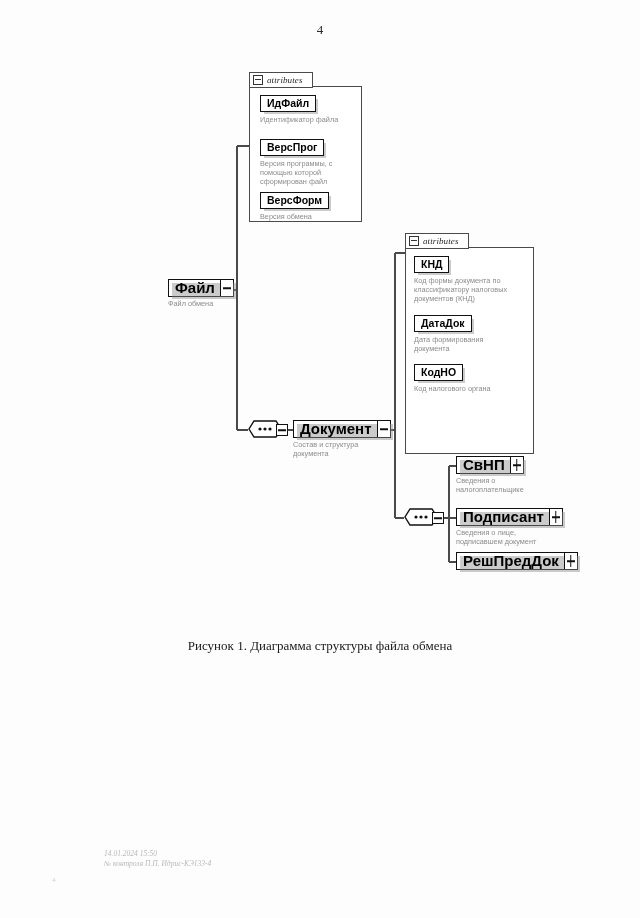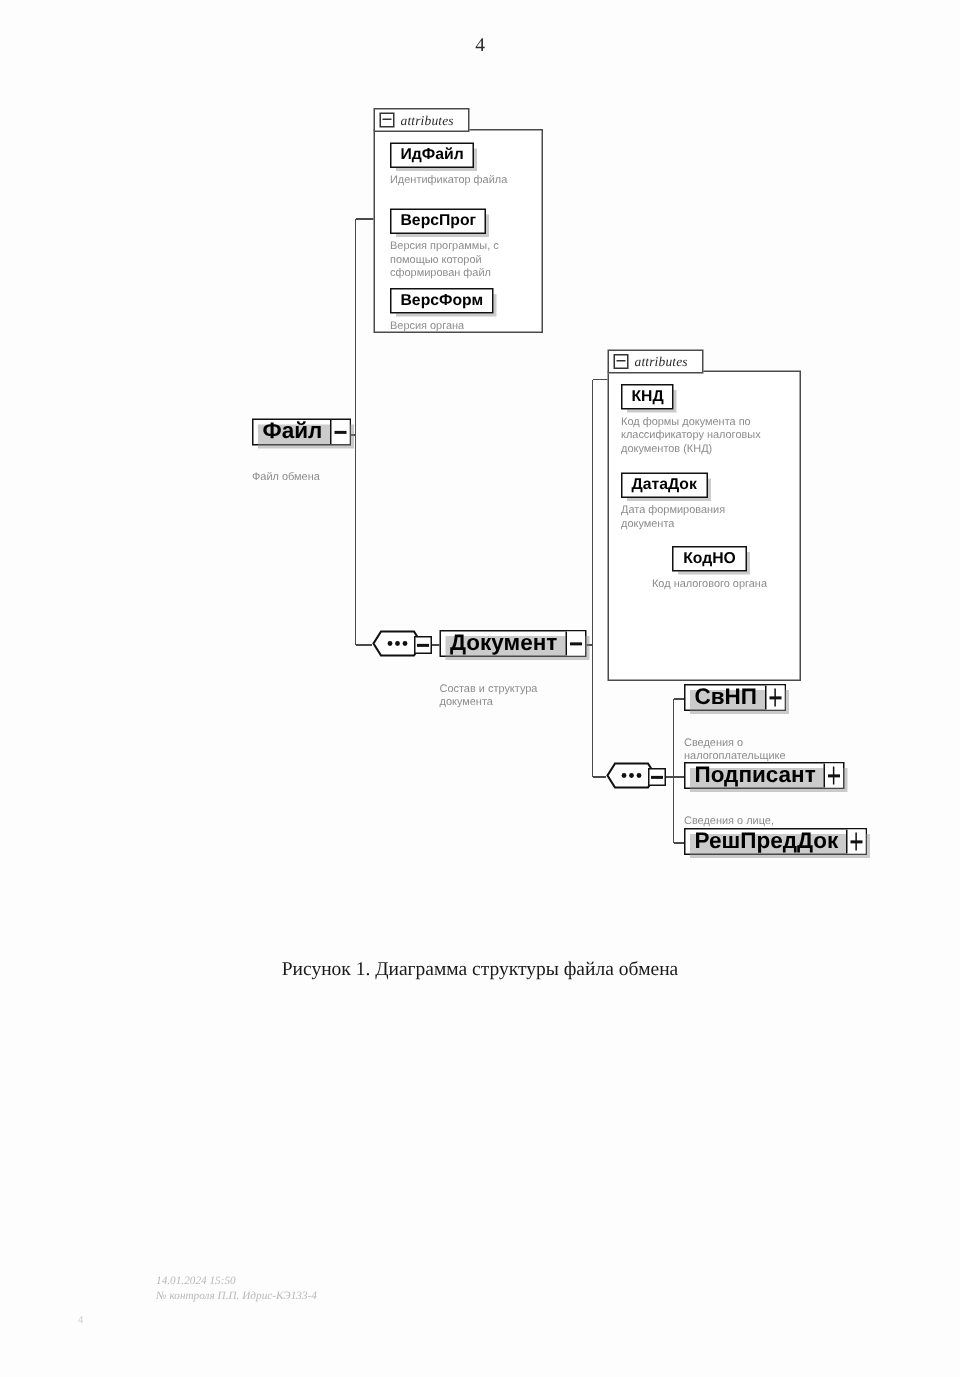--- a/index.html
+++ b/index.html
@@ -165,21 +165,21 @@
     top: 2px; bottom: 2px;
     left: 50%;
     width: 1.5px;
     background: #111;
     transform: translateX(-50%);
   }
   .node-desc {
     font-size: 7.3px;
     color: #8c8c8c;
     line-height: 9.2px;
-    margin-top: 16px;
+    margin-top: 2px;
     white-space: pre-line;
     font-family: "Liberation Sans", sans-serif;
   }
 
   
   .seq {
     position: absolute;
     width: 40px; height: 20px;
   }
   .seq .hex {
@@ -290,21 +290,21 @@
       <span class="chip-wrap">
         <span class="chip">ИдФайл</span>
       </span>
       <div class="desc">Идентификатор файла</div>
     </div>
 
     <div class="attr-row" style="left:244px; top:190px; width:100px;">
       <span class="chip-wrap">
         <span class="chip">ВерсФорм</span>
       </span>
-      <div class="desc">Версия органа</div>
+      <div class="desc">Версия обмена</div>
     </div>
 
     <div class="node" style="left:152px; top:279px;">
       <div class="node-box">
         <div class="node-name">Файл</div>
         <div class="node-toggle"></div>
       </div>
       <div class="node-desc">Файл обмена</div>
     </div>
 
@@ -343,21 +343,21 @@
     </div>
 
     <div class="attr-row" style="left:398px; top:313px; width:118px;">
       <span class="chip-wrap">
         <span class="chip">ДатаДок</span>
       </span>
       <div class="desc">Дата формирования
 документа</div>
     </div>
 
-    <div class="attr-row" style="left:398px; top:362px; width:118px;text-align:center;">
+    <div class="attr-row" style="left:398px; top:362px; width:118px;">
       <span class="chip-wrap">
         <span class="chip">КодНО</span>
       </span>
       <div class="desc">Код налогового органа</div>
     </div>
 
 
     <div class="seq" style="left:388px; top:508px;">
       <svg class="hex" viewBox="0 0 34 18">
         <polygon points="6,1 28,1 33,9 28,17 6,17 1,9" fill="#ffffff" stroke="#111111" stroke-width="1.4"></polygon>

